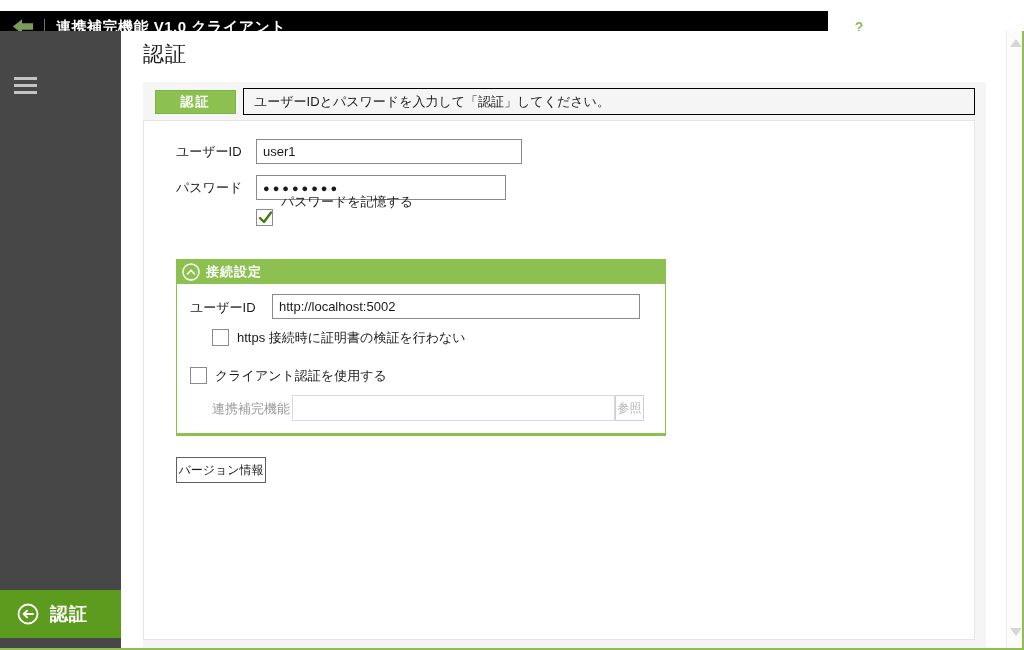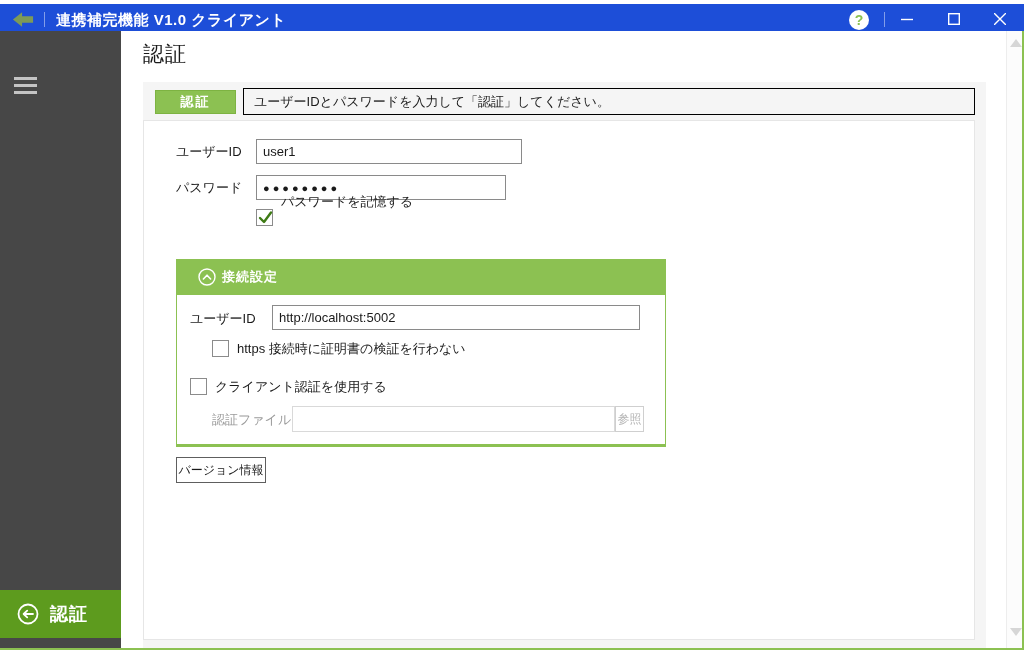--- a/index.html
+++ b/index.html
@@ -1,20 +1,20 @@
 <!DOCTYPE html>
 <html><head>
 <meta charset="utf-8">
 <style>
   html,body{margin:0;padding:0;background:#222;}
   *{box-sizing:border-box;font-family:"Liberation Sans","DejaVu Sans",sans-serif;}
   .app{position:relative;width:1024px;height:650px;background:#fff;overflow:hidden;}
 
   
-  .titlebar{position:absolute;left:0;top:4px;width:1024px;height:31px;background:#1d4ed8;}
+  .titlebar{position:absolute;left:0;top:11px;width:828px;height:31px;background:#000000;}
   .back-btn{position:absolute;left:12px;top:6px;width:22px;height:19px;}
   .tb-sep{position:absolute;top:8px;width:1px;height:15px;background:rgba(255,255,255,0.45);}
   .tb-title{position:absolute;left:56px;top:0;height:31px;line-height:31px;color:#fff;font-size:15px;font-weight:600;letter-spacing:0.5px;white-space:nowrap;}
   .help-btn{position:absolute;left:849px;top:6px;width:20px;height:20px;border-radius:50%;background:#fff;color:#8cc152;font-size:14px;font-weight:bold;text-align:center;line-height:20px;}
   .win-btn{position:absolute;top:0;width:34px;height:31px;display:flex;align-items:center;justify-content:center;}
 
   
   .sidebar{position:absolute;left:0;top:31px;width:121px;height:617px;background:#474747;}
   .menu-btn{position:absolute;left:14px;top:46px;width:23px;height:17px;cursor:pointer;}
   .menu-btn div{width:23px;height:3px;background:#c4c4c4;margin-bottom:4px;}
@@ -40,21 +40,21 @@
   .f-label.dim{color:#9b9b9b;}
   .tbox{position:absolute;background:#fff;border:1px solid #8a8a8a;font-size:13px;color:#1a1a1a;padding:0 6px;outline:none;}
   .tbox.dim{border:1px solid #d9d9d9;}
   .pwd{font-size:11px;letter-spacing:3px;font-weight:bold;}
 
   .cb{position:absolute;width:17px;height:17px;background:#fff;border:1px solid #8b8b8b;}
   .cb svg{position:absolute;left:1px;top:0px;}
   .cb-label{position:absolute;font-size:13px;color:#1a1a1a;line-height:17px;white-space:nowrap;}
 
   .conn{position:absolute;left:32px;top:138px;width:490px;}
-  .conn-header{height:36px;background:#8cc152;color:#fff;display:flex;align-items:center;padding-left:16px;}
+  .conn-header{height:25px;background:#8cc152;color:#fff;display:flex;align-items:center;}
   .conn-header .hdr-label{font-size:13px;font-weight:600;margin-left:6px;letter-spacing:1px;}
   .conn-body{position:relative;height:152px;background:#fff;border-left:1px solid #8cc152;border-right:1px solid #8cc152;border-bottom:3px solid #8cc152;}
   .collapse-btn{margin-left:6px;width:18px;height:18px;}
 
   .browse-btn{position:absolute;background:#fff;border:1px solid #cfcfcf;color:#b5b5b5;font-size:12px;text-align:center;line-height:24px;}
   .version-btn{position:absolute;left:32px;top:336px;width:90px;height:26px;background:#fff;border:1px solid #5e5e5e;color:#1a1a1a;font-size:12px;font-weight:400;text-align:center;line-height:24px;white-space:nowrap;}
 
   
   .scrollbar{position:absolute;left:885px;top:0;width:17px;height:617px;background:#fcfcfc;border-left:1px solid #ededed;}
   .sb-arrow-up{position:absolute;left:3px;top:8px;width:0;height:0;border-left:6px solid transparent;border-right:6px solid transparent;border-bottom:8px solid #d6d6d6;}
@@ -163,21 +163,21 @@
       <div class="conn-body">
         <div class="f-label" style="left:13px;top:15px;">ユーザーID</div>
         <input class="tbox" style="left: 95px; top: 10px; width: 368px; height: 25px;" value="http://localhost:5002">
 
         <div class="cb" style="left:35px;top:45px;"></div>
         <div class="cb-label" style="left:60px;top:45px;">https 接続時に証明書の検証を行わない</div>
 
         <div class="cb" style="left:13px;top:83px;"></div>
         <div class="cb-label" style="left:38px;top:83px;">クライアント認証を使用する</div>
 
-        <div class="f-label dim" style="left:35px;top:116px;">認証ファイル</div>
+        <div class="f-label dim" style="left:35px;top:116px;">連携補完機能</div>
         <input class="tbox dim" style="left: 115px; top: 111px; width: 323px; height: 26px;" disabled="" value="">
         <div class="browse-btn" style="left:438px;top:111px;width:29px;height:26px;">参照</div>
       </div>
     </div>
 
     <div class="version-btn">バージョン情報</div>
   </div>
 
   <div class="border-right"></div>
   <div class="border-bottom"></div>

